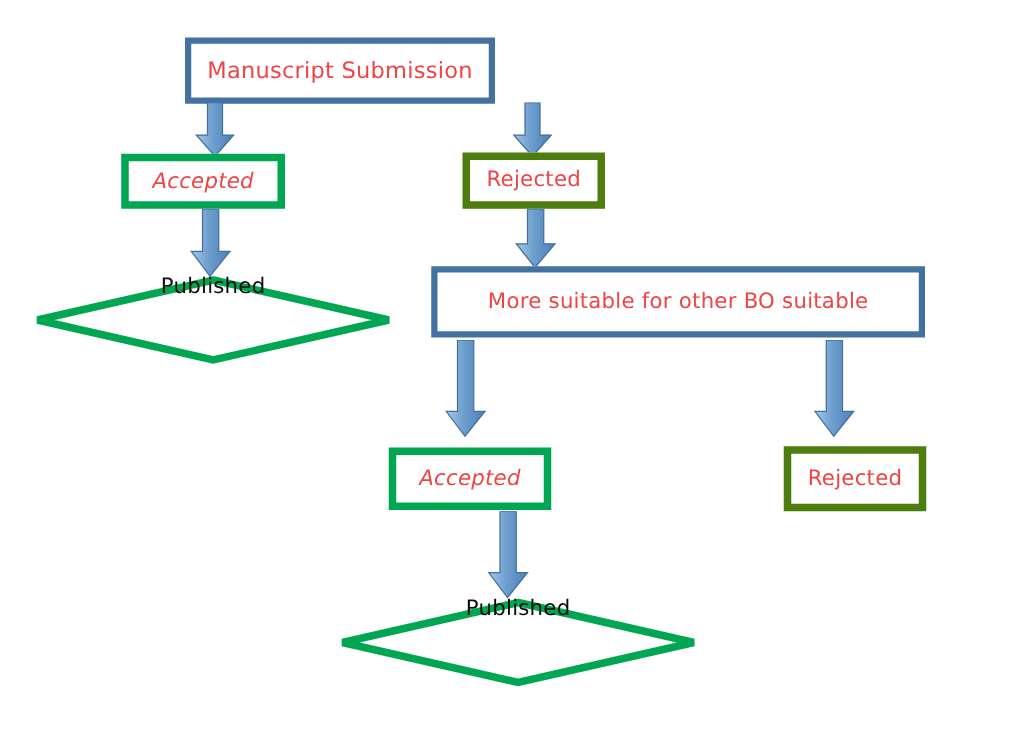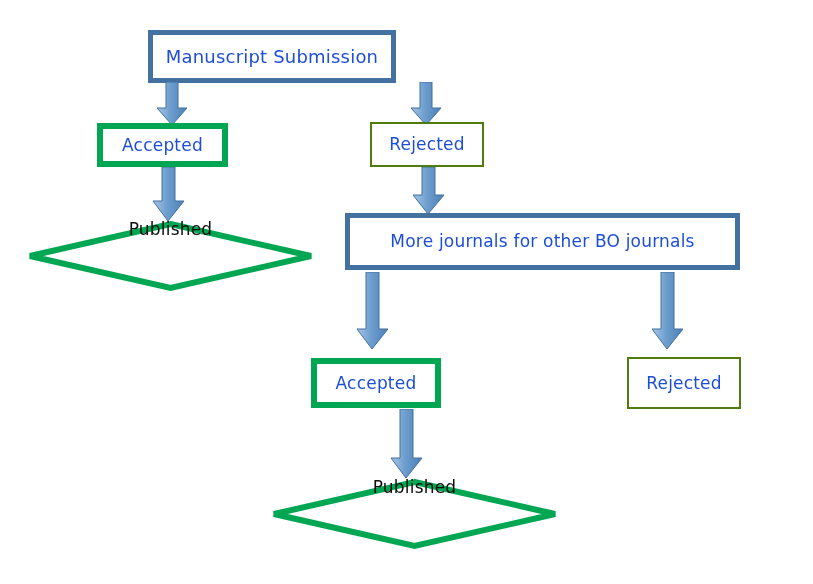--- a/index.html
+++ b/index.html
@@ -17,31 +17,32 @@
     background: #ffffff;
     overflow: hidden;
   }
   .node {
     position: absolute;
     box-sizing: border-box;
     background: #ffffff;
     display: flex;
     align-items: center;
     justify-content: center;
-    color: #1d4ed8;
+    color: #ef4444;
     white-space: nowrap;
   }
   .box-blue {
     border: 5px solid #4472A0;
   }
   .box-green {
     border: 6px solid #00A651;
+    font-style: italic;
   }
   .box-red {
-    border: 2px solid #4d7c0f;
+    border: 6px solid #4d7c0f;
   }
   .label {
     line-height: 1;
     letter-spacing: 0.2px;
   }
   .diamond-wrap {
     position: absolute;
   }
   .diamond-wrap svg {
     display: block;
@@ -137,21 +138,21 @@
   <div class="diamond-wrap" style="left:27px; top:221px; width:287px; height:70px;">
     <svg width="287" height="70" viewBox="0 0 287 70" preserveAspectRatio="none">
       <polygon points="143.5,3 284,35 143.5,67 3,35" fill="#ffffff" stroke="#00A651" stroke-width="6" stroke-linejoin="miter"></polygon>
     </svg>
     <div class="diamond-label">
       <span class="label" style="font-size:17px;">Published</span>
     </div>
   </div>
 
   <div class="node box-blue" style="left:345px; top:213px; width:395px; height:57px;">
-    <span class="label" style="font-size:17px;">More journals for other BO journals</span>
+    <span class="label" style="font-size:17px;">More suitable for other BO suitable</span>
   </div>
 
   <div class="arrow" style="left:356px; top:272px; width:34px; height:78px;">
     <svg width="34" height="78" viewBox="0 0 34 78">
       <defs>
         <linearGradient id="ag5" x1="0" y1="0" x2="1" y2="0">
           <stop offset="0%" stop-color="#A8C6E5"></stop>
           <stop offset="45%" stop-color="#6D9ECE"></stop>
           <stop offset="100%" stop-color="#4E80B8"></stop>
         </linearGradient>

